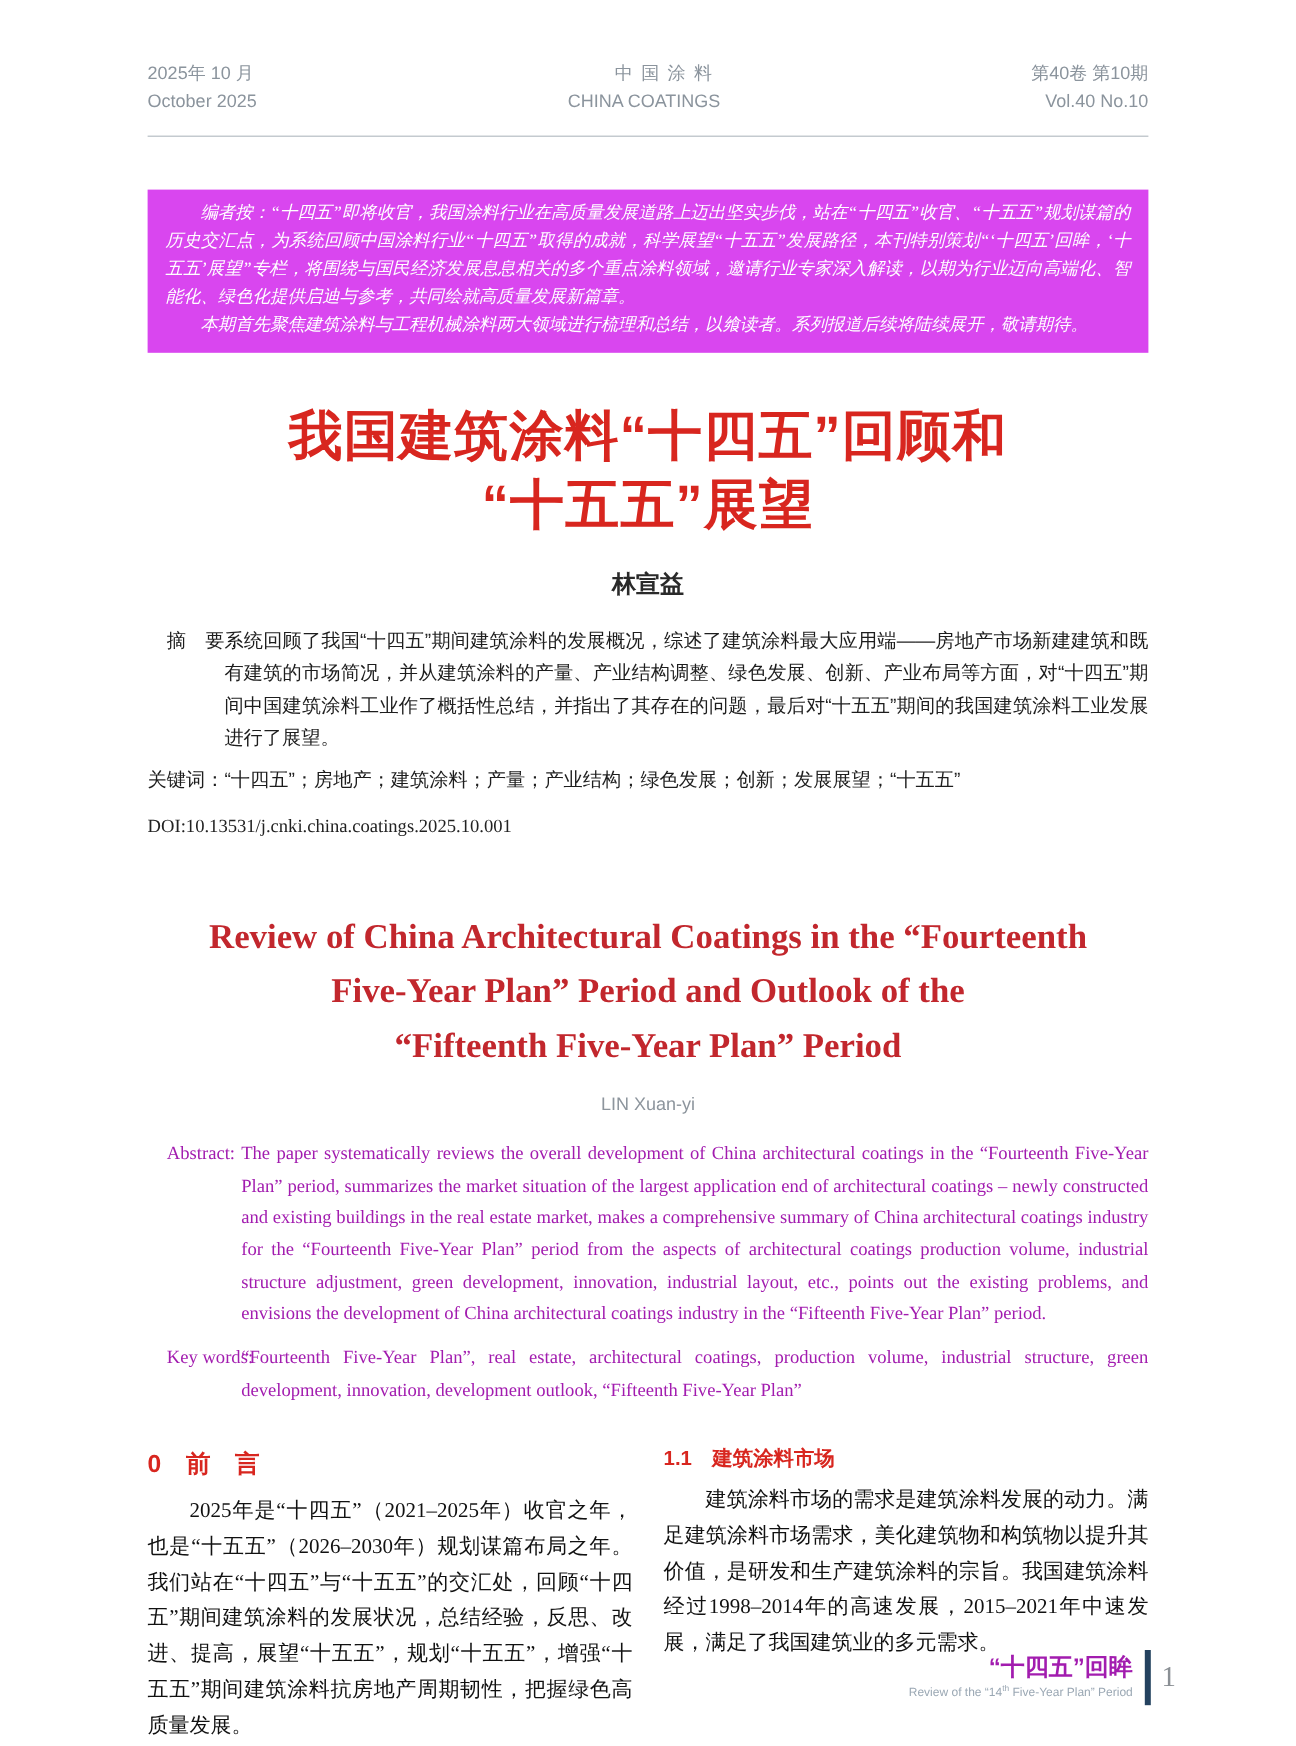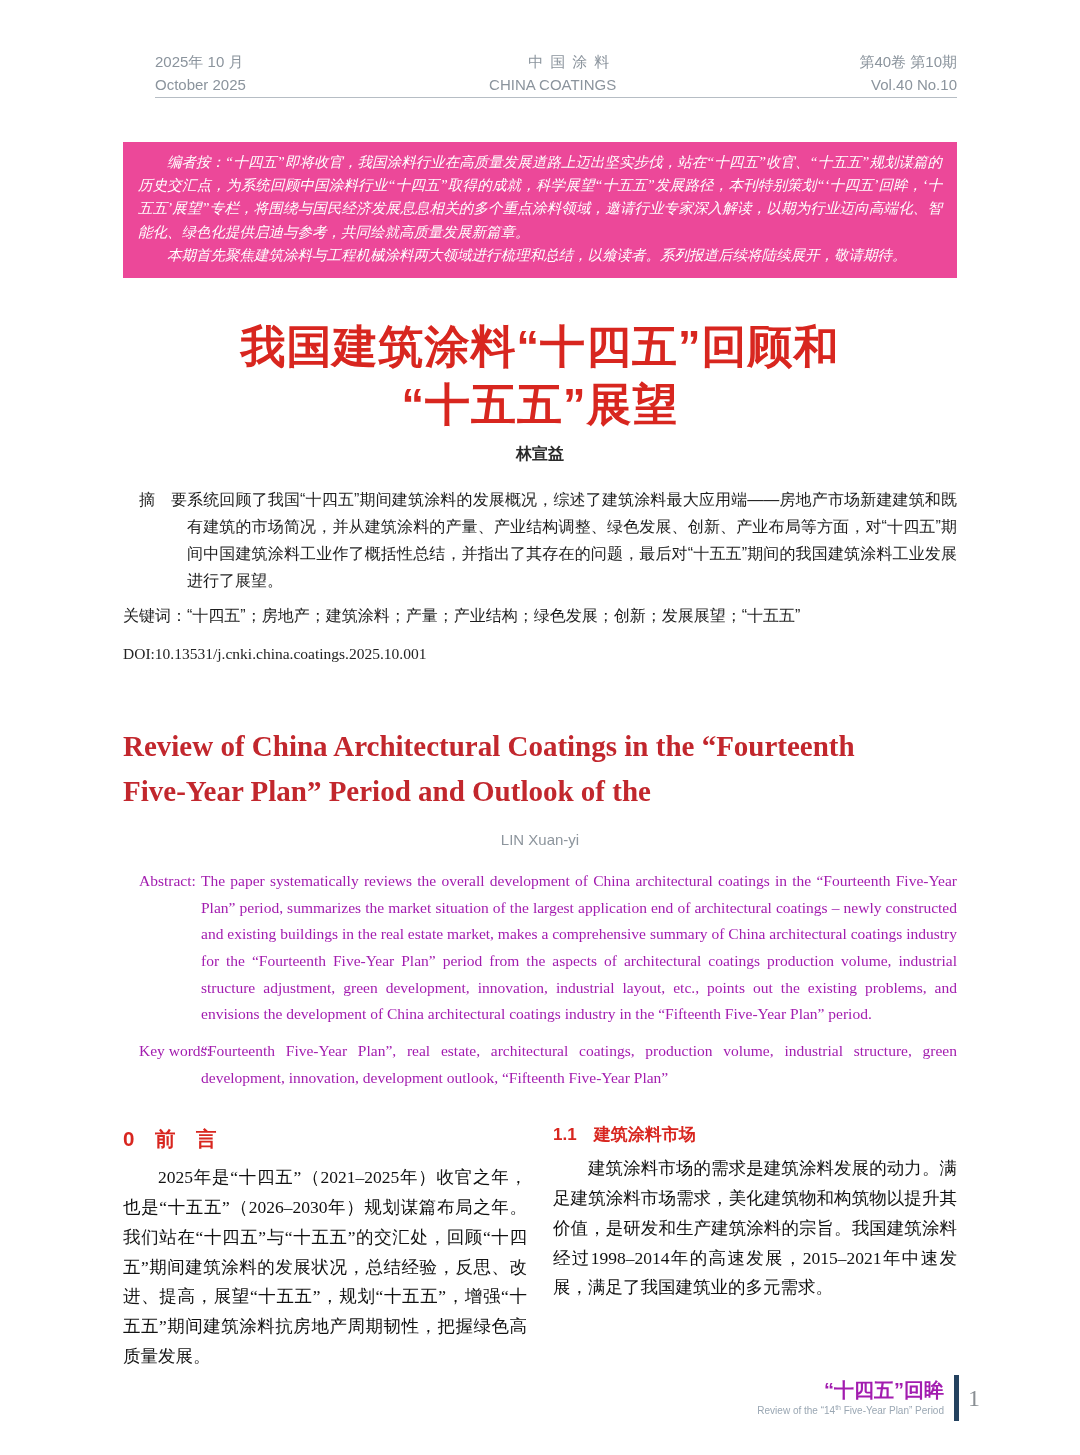--- a/index.html
+++ b/index.html
@@ -14,52 +14,52 @@
   .page{
     position:absolute;inset:0;
     padding:50px 123px 0 123px;
     box-sizing:border-box;
   }
   
   .masthead{
     display:flex;justify-content:space-between;align-items:flex-end;
     font-family:"Liberation Sans",sans-serif;
     color:#8b949d;font-size:15px;line-height:1.55;
-    padding-bottom:0;border-bottom:1.5px solid #b6bdc4;margin-left:32px;
+    padding-bottom:16px;border-bottom:1.5px solid #b6bdc4;
   }
   .mast-left{text-align:left;}
   .mast-center{text-align:right;}
   .mast-center .cn{letter-spacing:7px;}
   .mast-right{text-align:right;}
   
   .editor-note{
     margin-top:44px;
-    background:#ec4899;
+    background:#d946ef;
     color:#ffffff;
     padding:9px 15px 10px 15px;
     font-size:14.5px;line-height:1.62;
     text-align:justify;
     font-family:"Liberation Serif",serif;
     font-style:italic;
   }
   .editor-note p{margin:0;text-indent:2em;}
   
   .title-cn{
     margin:40px 0 0 0;
     text-align:center;
     font-family:"Liberation Sans",sans-serif;
     font-weight:bold;
     font-size:45px;line-height:1.28;
     color:#d8261f;
     letter-spacing:1px;
   }
   .author-cn{
-    margin-top:11px;text-align:center;
-    font-family:"Liberation Sans",sans-serif;
-    font-size:16px;color:#2a2a2a;font-weight:bold;
+    margin-top:24px;text-align:center;
+    font-family:"Liberation Sans",sans-serif;
+    font-size:20px;color:#2a2a2a;font-weight:bold;
   }
   
   .abs-cn-block{
     margin-top:22px;
     font-family:"Liberation Sans",sans-serif;
     font-size:16px;line-height:1.68;color:#1d1d1d;
   }
   .hang{position:relative;text-align:justify;}
   .hang .lbl{position:absolute;left:16px;top:0;white-space:nowrap;}
   .hang-abs{padding-left:64px;}
@@ -70,21 +70,21 @@
     font-family:"Liberation Sans",sans-serif;font-size:16px;
   }
   .doi-row{
     margin-top:12px;
     font-family:"Liberation Serif",serif;
     font-size:15.5px;color:#222;
   }
   
   .title-en{
     margin:56px 0 0 0;
-    text-align:left;
+    text-align:center;
     font-weight:bold;font-size:29px;line-height:1.58;
     color:#c2272d;
     font-family:"Liberation Serif",serif;
   }
   .author-en{
     margin-top:16px;text-align:center;
     font-family:"Liberation Sans",sans-serif;
     font-size:15px;color:#8d959d;
   }
   
@@ -178,20 +178,21 @@
     </div>
     <div class="kw-cn">
       <span>关键词：</span><span>“十四五”；房地产；建筑涂料；产量；产业结构；绿色发展；创新；发展展望；“十五五”</span>
     </div>
     <div class="doi-row">DOI:10.13531/j.cnki.china.coatings.2025.10.001</div>
   </div>
 
   <h2 class="title-en">
     <span>Review of China Architectural Coatings in the “Fourteenth</span><br>
     <span>Five-Year Plan” Period and Outlook of the</span><br>
+    <span>“Fifteenth Five-Year Plan” Period</span>
   </h2>
 
   <div class="author-en">LIN Xuan-yi</div>
 
   <div class="abs-en-block">
     <div class="hang hang-en">
       <span class="lbl">Abstract:</span>
       <span>The paper systematically reviews the overall development of China architectural coatings in the “Fourteenth Five-Year Plan” period, summarizes the market situation of the largest application end of architectural coatings – newly constructed and existing buildings in the real estate market, makes a comprehensive summary of China architectural coatings industry for the “Fourteenth Five-Year Plan” period from the aspects of architectural coatings production volume, industrial structure adjustment, green development, innovation, industrial layout, etc., points out the existing problems, and envisions the development of China architectural coatings industry in the “Fifteenth Five-Year Plan” period.</span>
     </div>
     <div class="hang hang-en kw-en">

